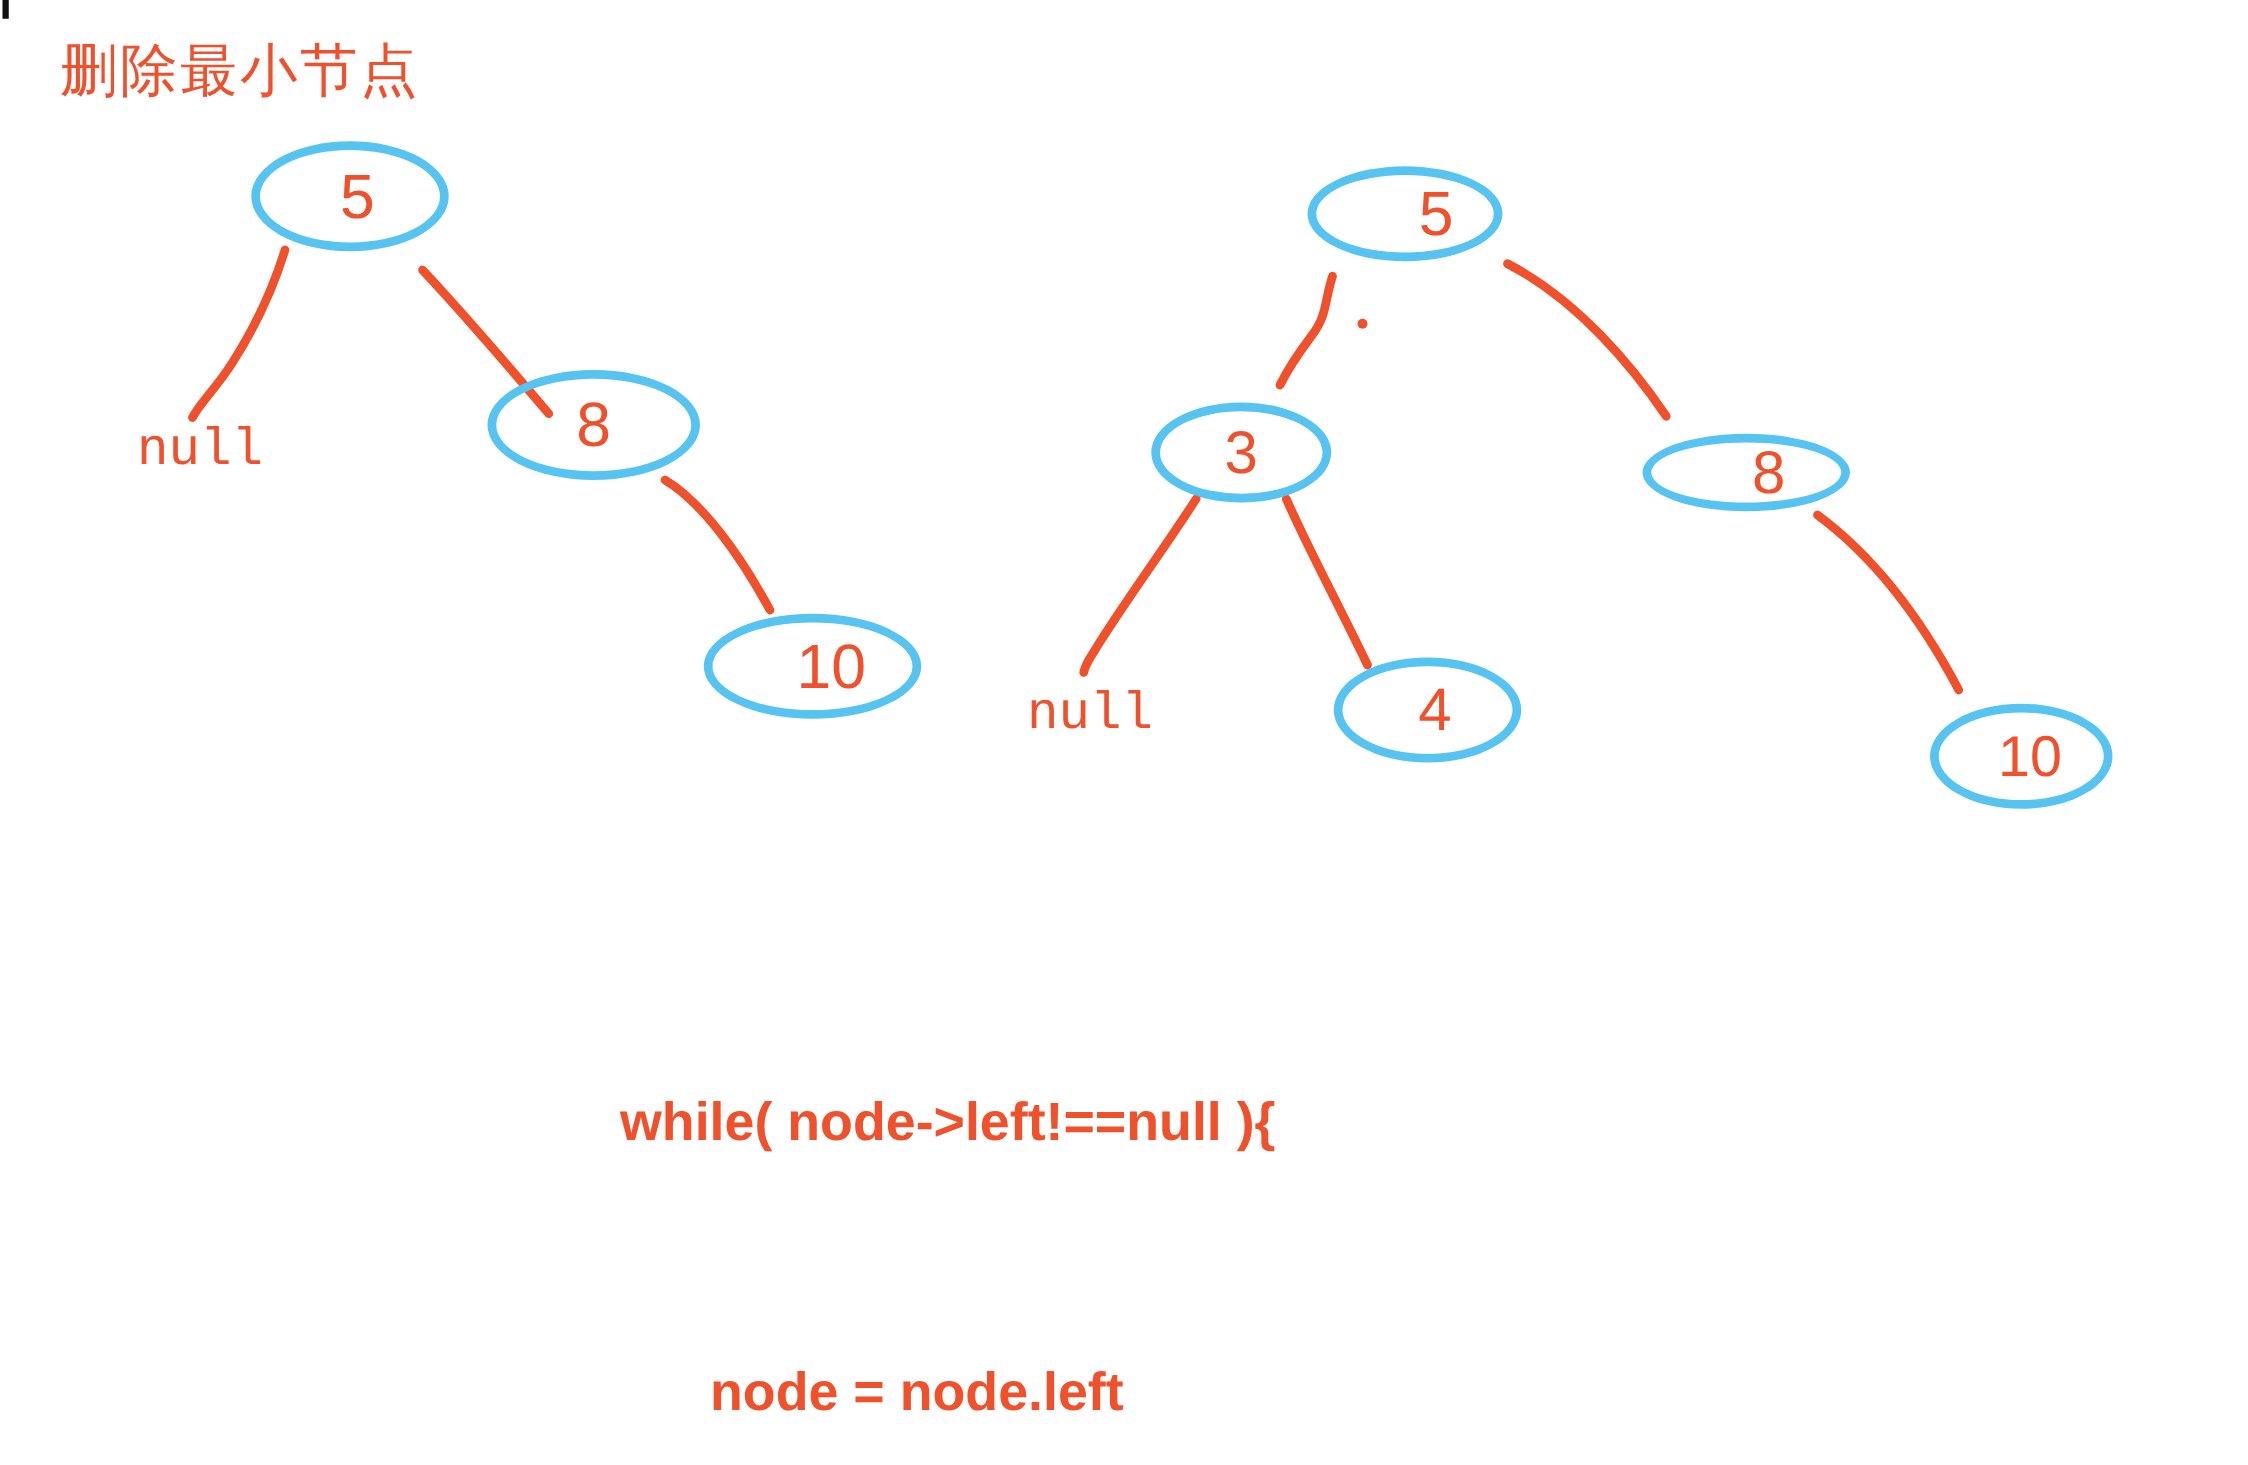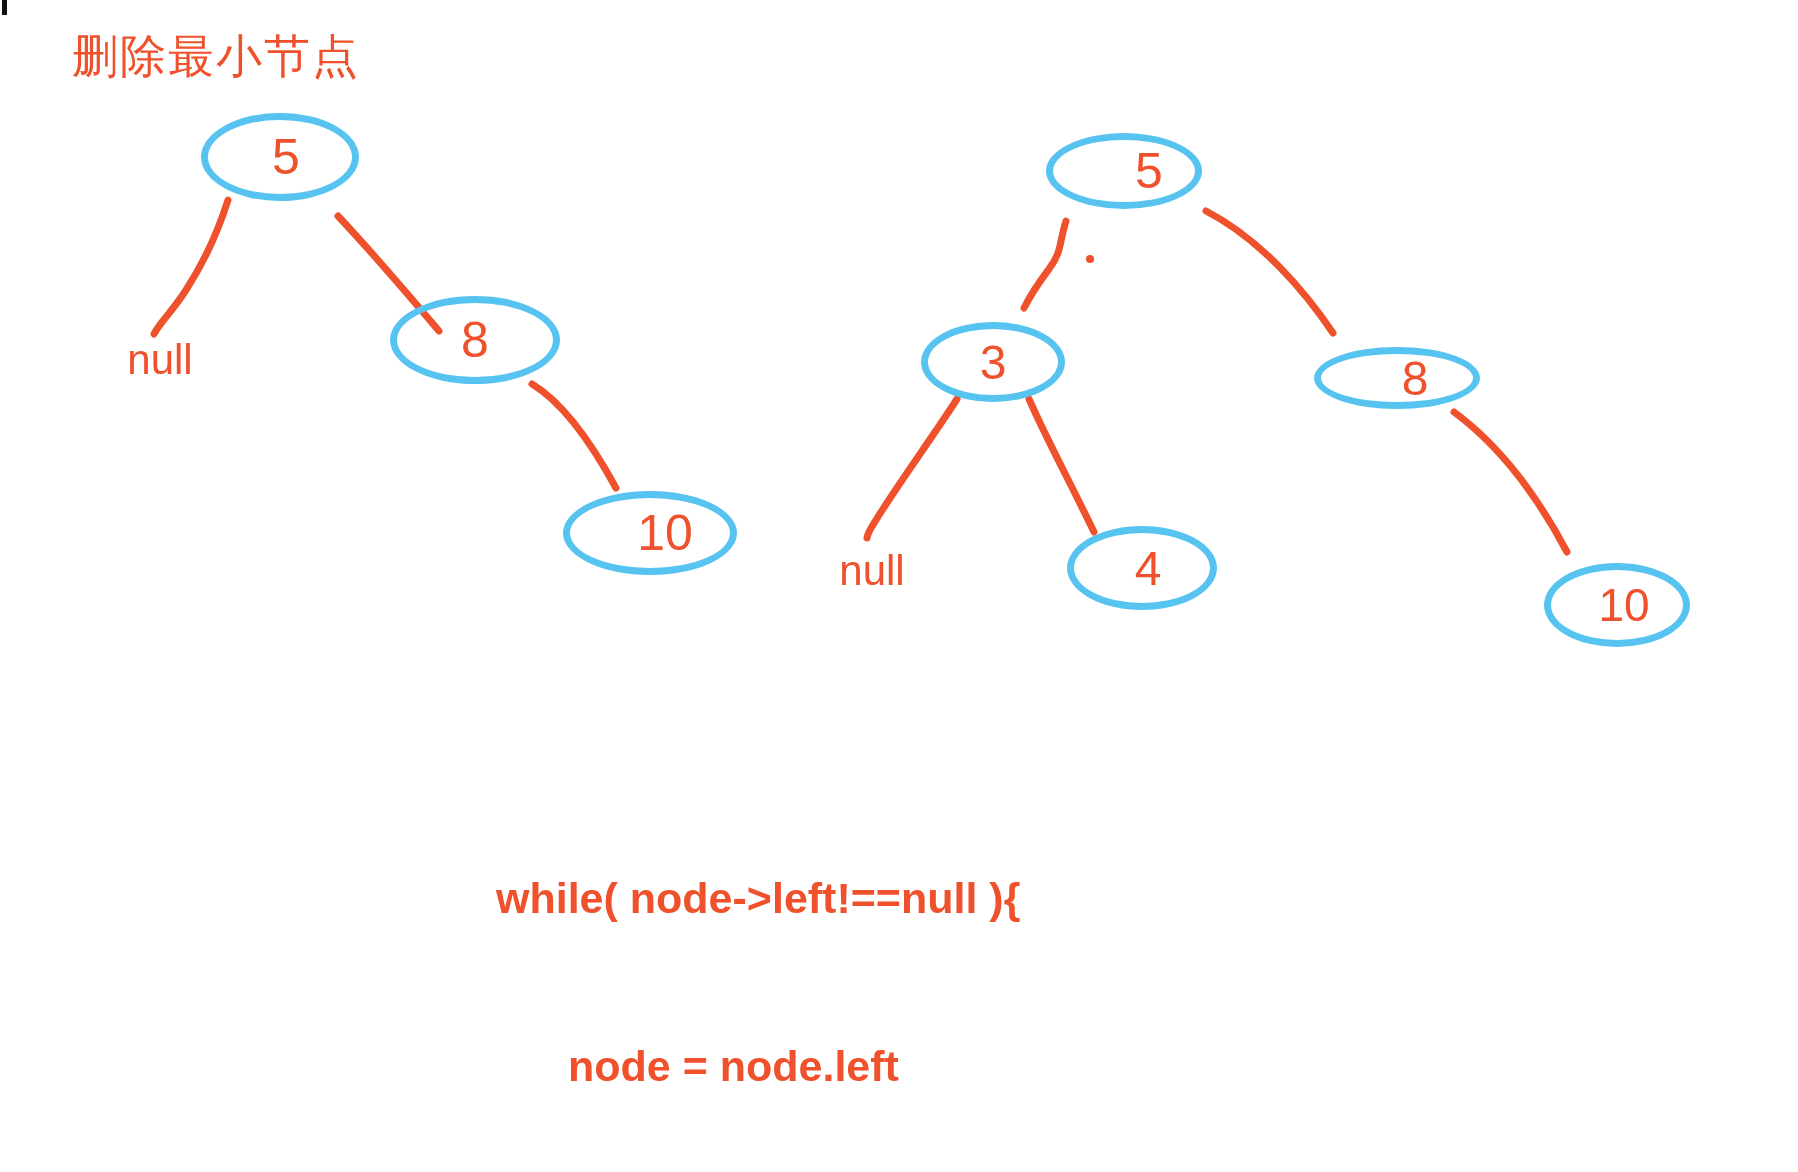--- a/index.html
+++ b/index.html
@@ -25,21 +25,20 @@
     pointer-events: none;
   }
   .title {
     position: absolute;
     left: 48px;
     top: 26px;
     font-size: 46px;
     letter-spacing: 2px;
     color: #EE512B;
     white-space: nowrap;
-    margin-left: 24px;
   }
   .node {
     position: absolute;
     border: 7px solid #57C3F1;
     border-radius: 50%;
     box-sizing: border-box;
     display: flex;
     align-items: center;
     justify-content: center;
     color: #EE512B;
@@ -53,34 +52,35 @@
   .n-r3  { left: 921px;  top: 322px; width: 144px; height: 80px; font-size: 48px; }
   .n-r8  { left: 1314px; top: 347px; width: 166px; height: 62px; padding-left: 36px; font-size: 48px; }
   .n-r4  { left: 1067px; top: 526px; width: 150px; height: 84px; padding-left: 12px; font-size: 48px; }
   .n-r10 { left: 1544px; top: 563px; width: 146px; height: 84px; padding-left: 14px; font-size: 46px; }
   .null-label {
     position: absolute;
     width: 110px;
     text-align: center;
     color: #EE512B;
     font-size: 42px;
+    font-family: Liberation Mono, monospace;
   }
   .null-left  { left: 105px; top: 336px; }
   .null-right { left: 817px; top: 547px; }
   .code-block {
     position: absolute;
     left: 496px;
     top: 758px;
     color: #EE512B;
     font-size: 43px;
     line-height: 56px;
     white-space: pre;
   }
   .code-line { height: 56px; font-weight: bold; }
-  .code-indent-1 { padding-left: 72px; }
+  .code-indent-1 { padding-left: 72px; margin-top: 48px; }
   .stray-dot {
     position: absolute;
     left: 1086px;
     top: 255px;
     width: 8px;
     height: 8px;
     border-radius: 50%;
     background: #EE512B;
   }
   .edge-artifact {

